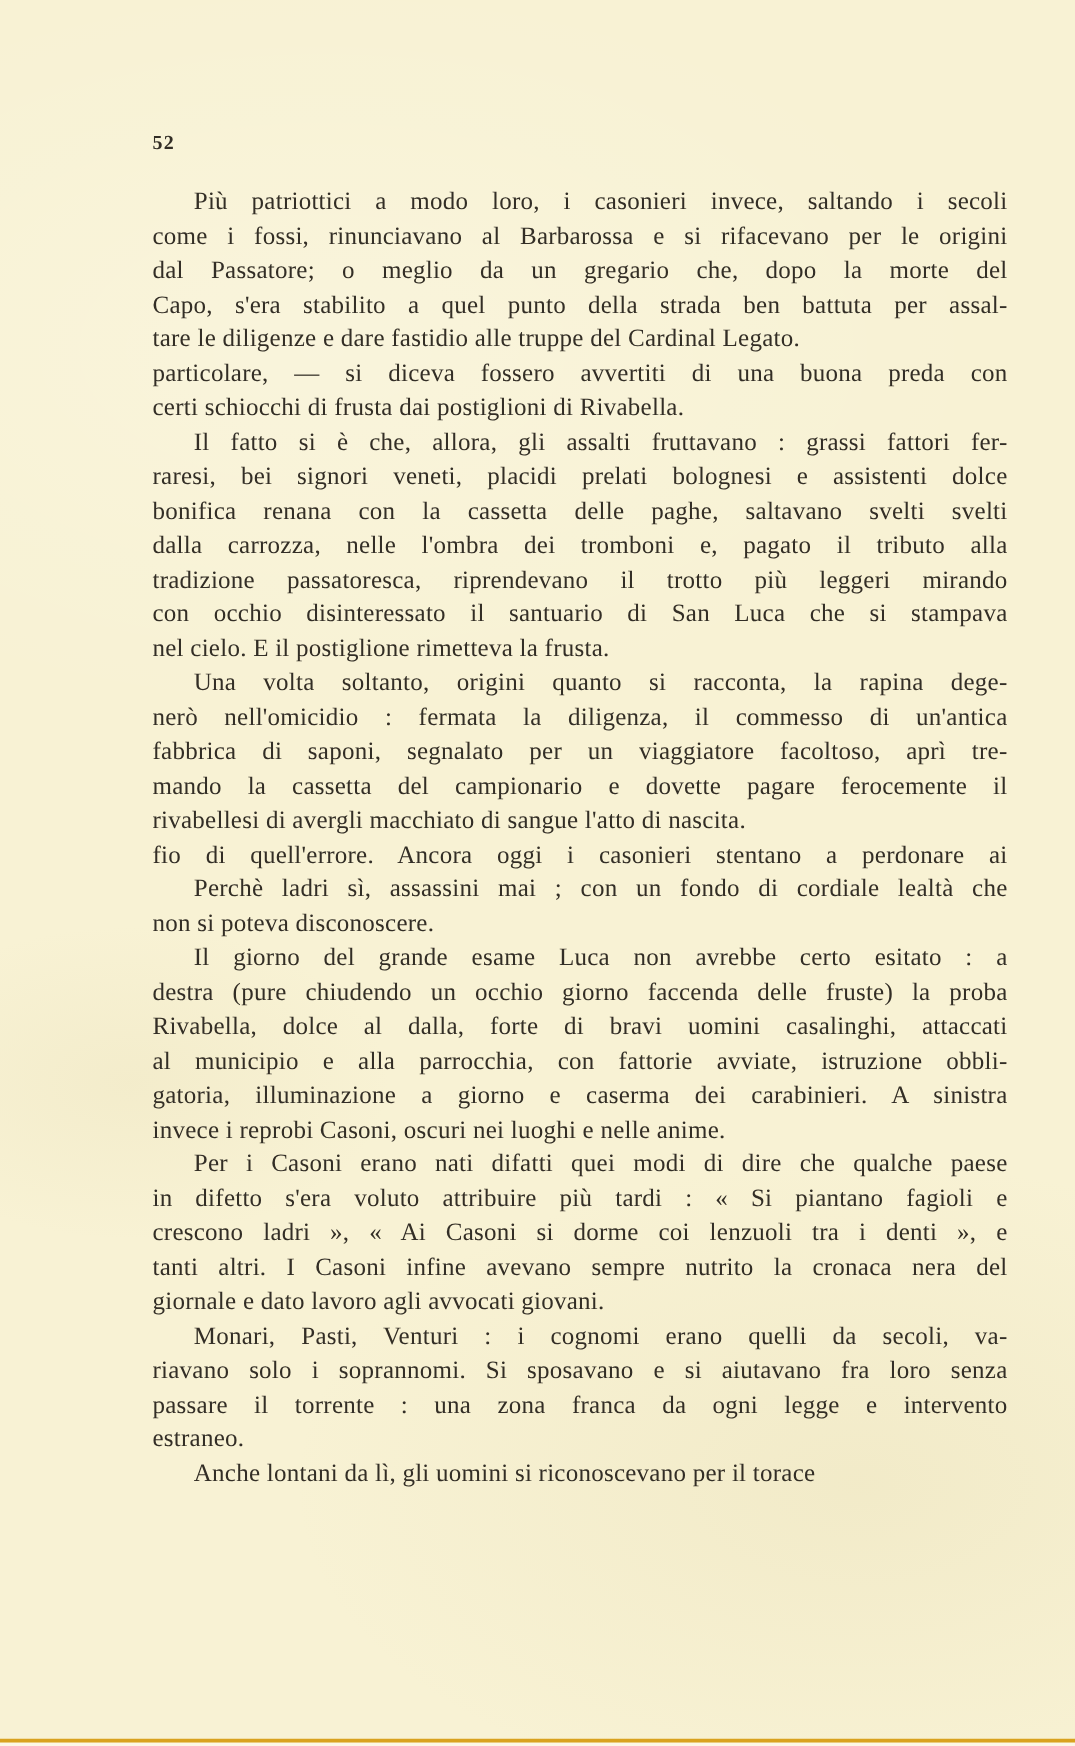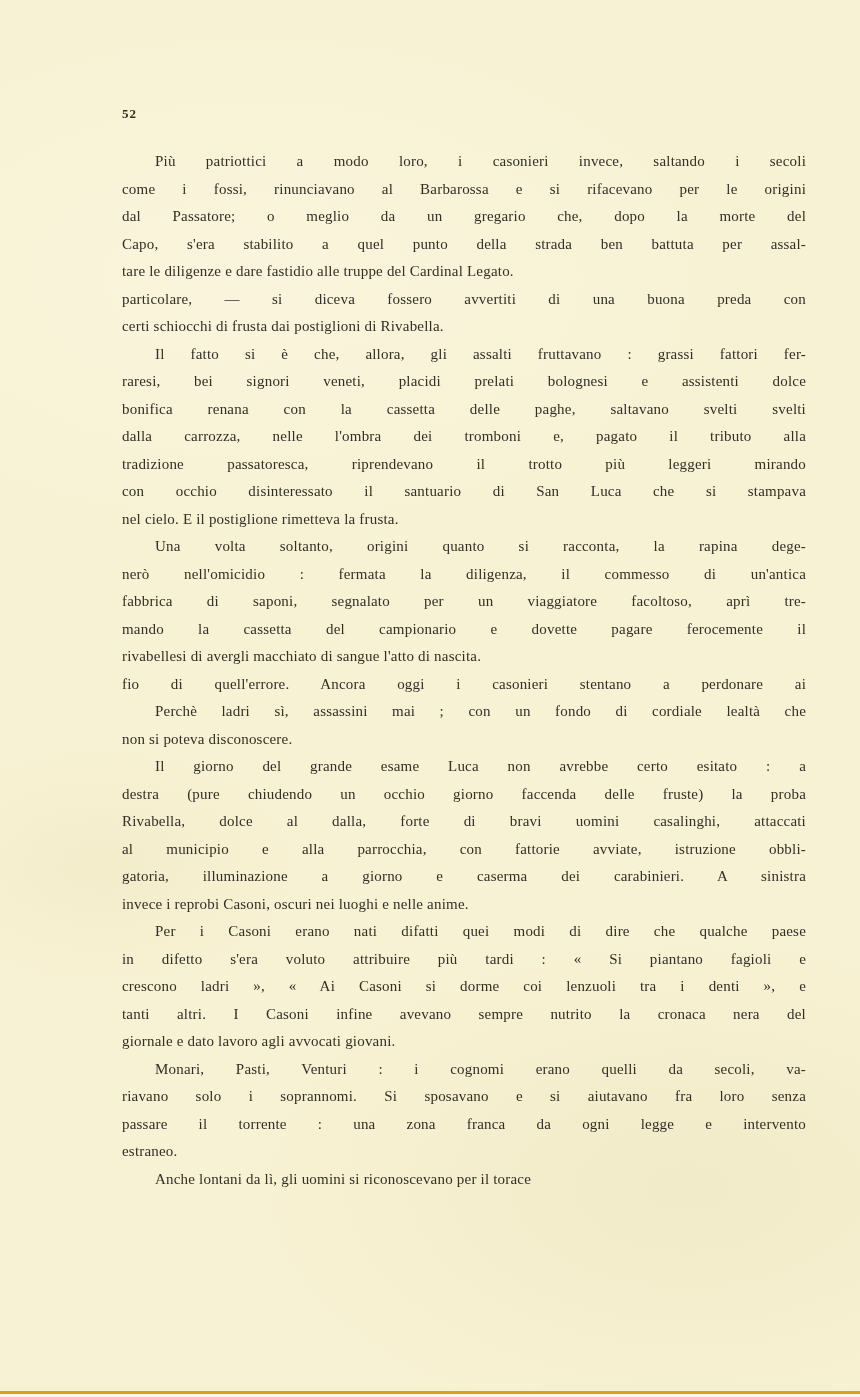--- a/index.html
+++ b/index.html
@@ -20,30 +20,30 @@
       radial-gradient(ellipse 700px 400px at 80% 85%, rgba(205,190,130,0.14), rgba(205,190,130,0) 65%),
       radial-gradient(ellipse 300px 180px at 12% 62%, rgba(210,195,140,0.12), rgba(210,195,140,0) 70%);
     overflow: hidden;
     font-family: "Liberation Serif", "DejaVu Serif", serif;
     color: var(--ink);
   }
   .page-number {
     position: absolute;
     left: 122px;
     top: 106px;
-    font-size: 13px;
+    font-size: 16px;
     font-weight: bold;
     letter-spacing: 1px;
   }
   .text-block {
     position: absolute;
     left: 122px;
     top: 148px;
     width: 684px;
-    font-size: 15px;
+    font-size: 20px;
     line-height: 27.5px;
     letter-spacing: 0.2px;
   }
   .paragraph { margin: 0; }
   .line {
     text-align: justify;
     text-align-last: justify;
     height: 27.5px;
     overflow: hidden;
     white-space: nowrap;

